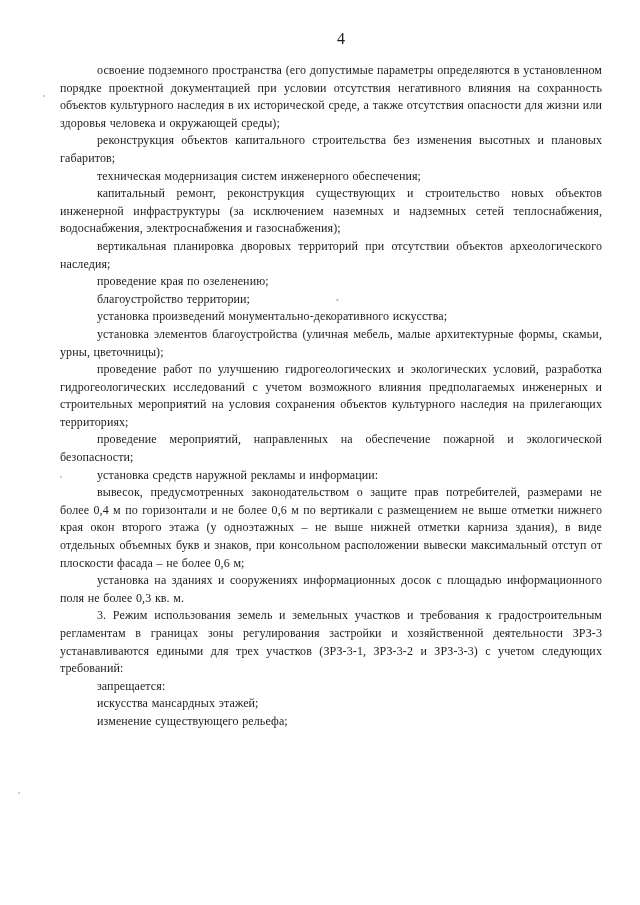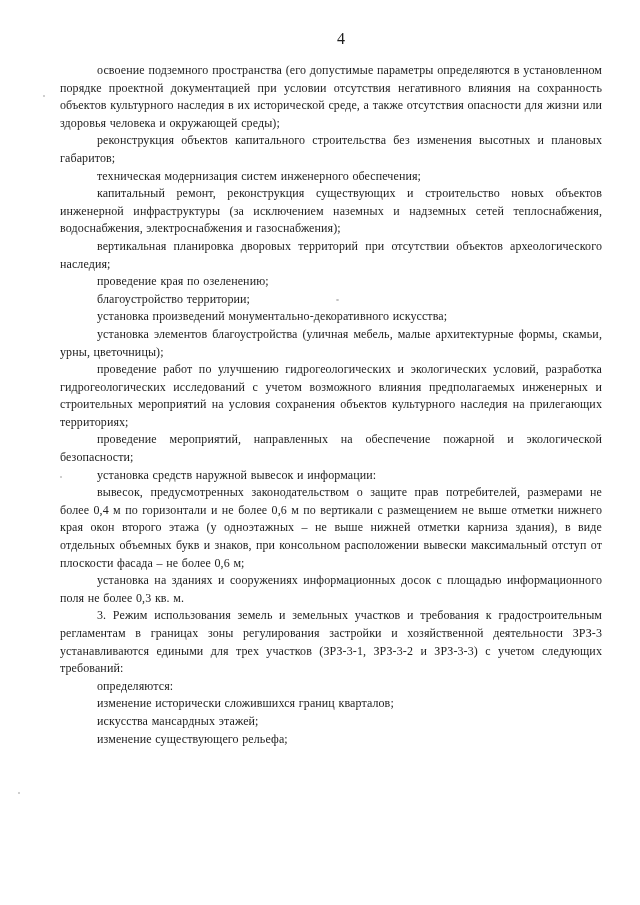--- a/index.html
+++ b/index.html
@@ -67,23 +67,22 @@
         <p class="para">реконструкция объектов капитального строительства без изменения высотных и плановых габаритов;</p>
         <p class="para">техническая модернизация систем инженерного обеспечения;</p>
         <p class="para">капитальный ремонт, реконструкция существующих и строительство новых объектов инженерной инфраструктуры (за исключением наземных и надземных сетей теплоснабжения, водоснабжения, электроснабжения и газоснабжения);</p>
         <p class="para">вертикальная планировка дворовых территорий при отсутствии объектов археологического наследия;</p>
         <p class="para">проведение края по озеленению;</p>
         <p class="para">благоустройство территории;</p>
         <p class="para">установка произведений монументально-декоративного искусства;</p>
         <p class="para">установка элементов благоустройства (уличная мебель, малые архитектурные формы, скамьи, урны, цветочницы);</p>
         <p class="para">проведение работ по улучшению гидрогеологических и экологических условий, разработка гидрогеологических исследований с учетом возможного влияния предполагаемых инженерных и строительных мероприятий на условия сохранения объектов культурного наследия на прилегающих территориях;</p>
         <p class="para">проведение мероприятий, направленных на обеспечение пожарной и экологической безопасности;</p>
-        <p class="para">установка средств наружной вывесок и информации:</p>
+        <p class="para">установка средств наружной рекламы и информации:</p>
         <p class="para">вывесок, предусмотренных законодательством о защите прав потребителей, размерами не более 0,4 м по горизонтали и не более 0,6 м по вертикали с размещением не выше отметки нижнего края окон второго этажа (у одноэтажных – не выше нижней отметки карниза здания), в виде отдельных объемных букв и знаков, при консольном расположении вывески максимальный отступ от плоскости фасада – не более 0,6 м;</p>
         <p class="para">установка на зданиях и сооружениях информационных досок с площадью информационного поля не более 0,3 кв. м.</p>
         <p class="para">3. Режим использования земель и земельных участков и требования к градостроительным регламентам в границах зоны регулирования застройки и хозяйственной деятельности ЗРЗ-3 устанавливаются едиными для трех участков (ЗРЗ-3-1, ЗРЗ-3-2 и ЗРЗ-3-3) с учетом следующих требований:</p>
-        <p class="para">определяются:</p>
-        <p class="para">изменение исторически сложившихся границ кварталов;</p>
+        <p class="para">запрещается:</p>
         <p class="para">искусства мансардных этажей;</p>
         <p class="para">изменение существующего рельефа;</p>
       </div>
   </div>
 </div>
 
 </body></html>

